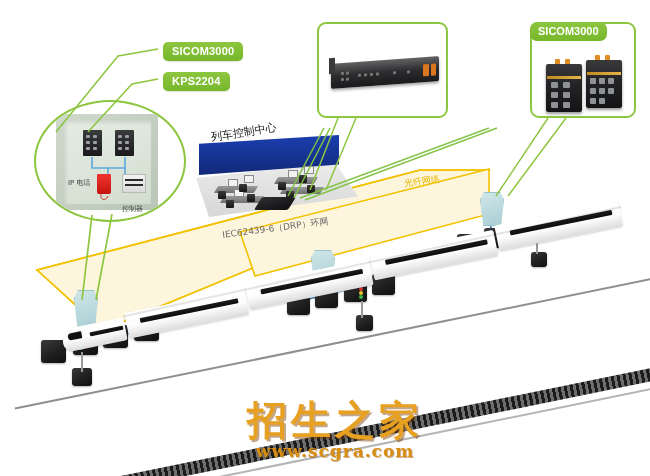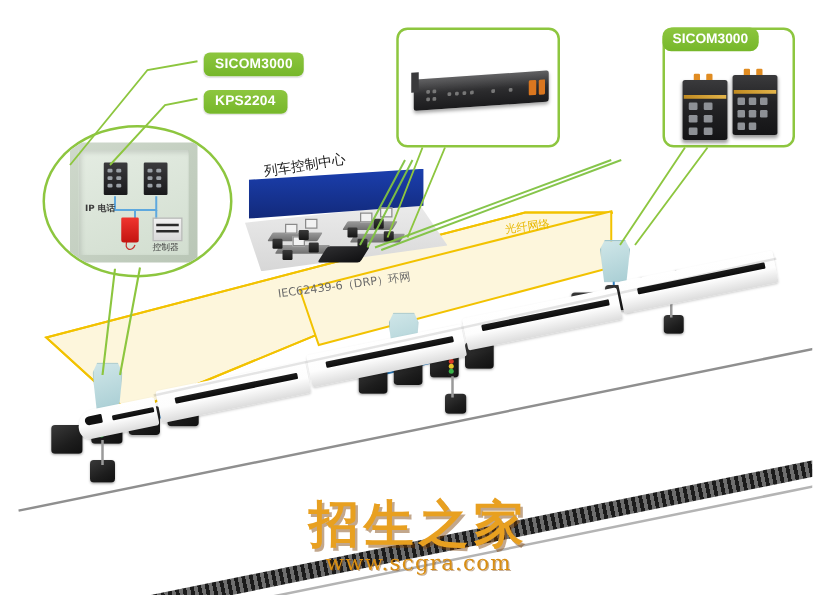--- a/index.html
+++ b/index.html
@@ -222,21 +222,21 @@
     font-size: 40px;
     font-weight: bold;
     font-family: "DejaVu Serif", serif;
     color: #e8a020;
     letter-spacing: 4px;
     text-shadow: 2px 2px 0 rgba(120,60,0,.45);
     line-height: 44px;
   }
   .wm-url {
     font-size: 17px;
-    font-weight: normal;
+    font-weight: bold;
     font-family: "DejaVu Serif", serif;
     color: #d98e12;
     letter-spacing: 1px;
     text-shadow: 1px 1px 0 rgba(120,60,0,.4);
     line-height: 19px;
   }
 
   
   .legend { position:absolute; }
   .lg-row { position:relative; height:22px; }
@@ -430,27 +430,27 @@
     </div>
 
     <svg class="layer" style="width:152px;height:122px;">
       <polyline points="56,55 56,66 89,66 89,55" fill="none" stroke="#5ea8de" stroke-width="1.6"></polyline>
       <polyline points="72,66 72,74 66,78" fill="none" stroke="#5ea8de" stroke-width="1.6"></polyline>
       <polyline points="89,66 89,76 96,78" fill="none" stroke="#5ea8de" stroke-width="1.6"></polyline>
       <path d="M66,90 C62,98 70,100 72,94" fill="none" stroke="#c9302c" stroke-width="1"></path>
     </svg>
 
     <div class="cab-phone" style="left:61px; top:72px; width:14px; height:20px;"></div>
-    <div class="cab-label" style="left:32px; top:60px;font-weight:bold;">IP 电话</div>
+    <div class="cab-label" style="left:32px; top:76px;">IP 电话</div>
 
     <div class="cab-ctrl" style="left:86px; top:72px; width:22px; height:17px;">
       <b style="top:4px;"></b>
       <b style="top:9px;"></b>
     </div>
-    <div class="cab-label" style="left:86px; top:91px;">控制器</div>
+    <div class="cab-label" style="left:86px; top:102px;">控制器</div>
   </div>
 
   <svg class="layer">
     <path d="M92,215 L82,300 M112,214 L96,300" fill="none" stroke="#8dc63f" stroke-width="1.7"></path>
   </svg>
 
   <svg class="layer">
     <path d="M158,49 L118,56 L56,132" fill="none" stroke="#8dc63f" stroke-width="1.5"></path>
     <path d="M158,79 L132,84 L88,132" fill="none" stroke="#8dc63f" stroke-width="1.5"></path>
 

